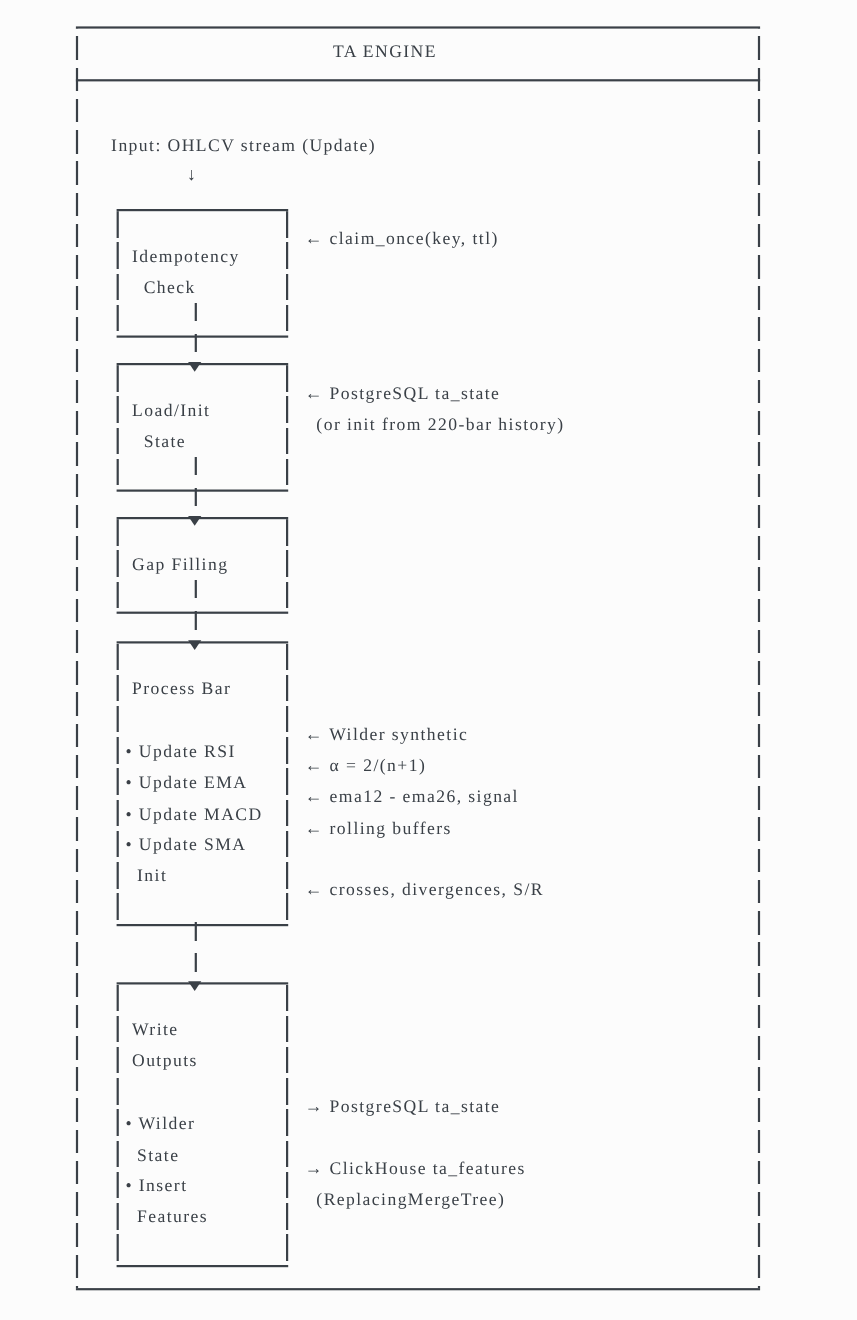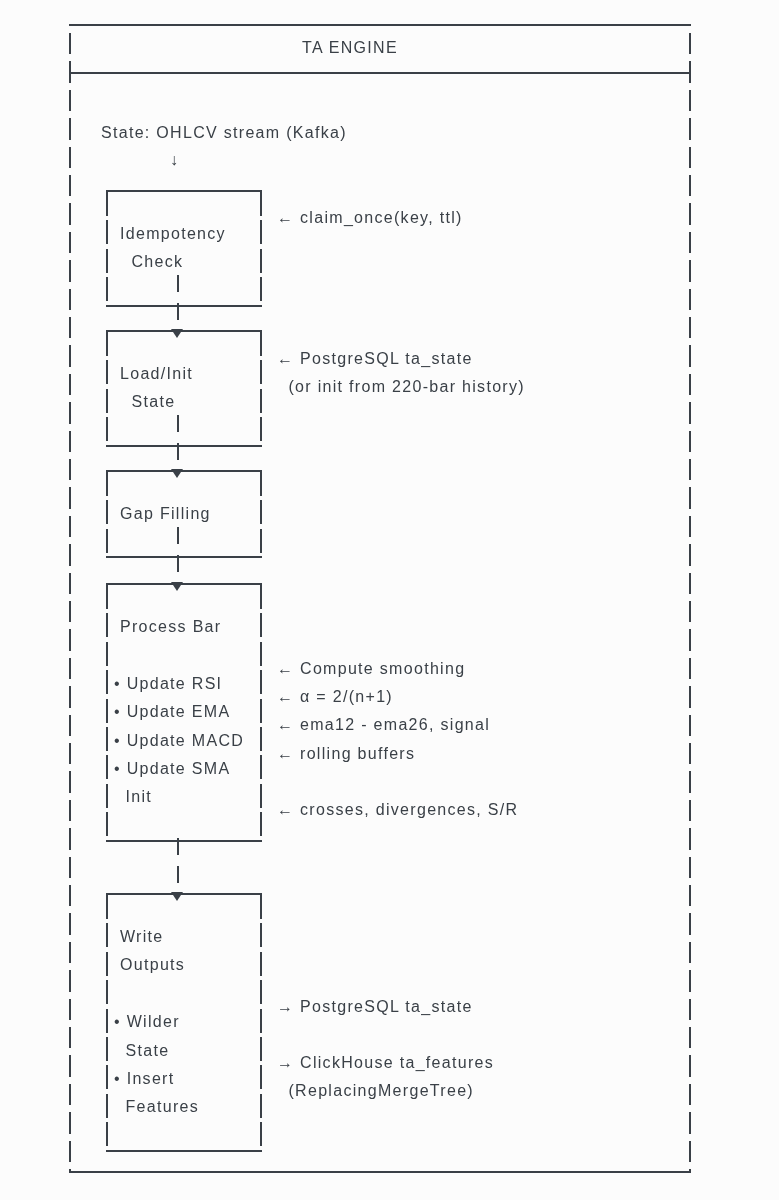--- a/index.html
+++ b/index.html
@@ -6,21 +6,21 @@
     --ink:#3a4047;
     --bg:#fcfcfc;
     --row:28.4px;
   }
   html,body{margin:0;padding:0;background:var(--bg);}
   .canvas{
     position:relative;
     width:779px;height:1200px;
     background:var(--bg);
     color:var(--ink);
-    font-family:Liberation Sans, sans-serif;
+    font-family:Liberation Serif, serif;
     font-size:16px;
     letter-spacing:1.3px;
     line-height:var(--row);
     overflow:hidden;
   }
   
   .outer{position:absolute;left:69px;top:24px;width:622px;height:1149px;}
   .h-edge{position:absolute;left:0;right:0;height:2px;background:var(--ink);}
   .h-edge.top{top:0;}
   .h-edge.bottom{bottom:0;}
@@ -68,21 +68,21 @@
 
   <div class="outer">
     <div class="h-edge top"></div>
     <div class="h-edge bottom"></div>
     <div class="v-edge left"></div>
     <div class="v-edge right"></div>
     <div class="title">TA ENGINE</div>
     <div class="separator"></div>
   </div>
 
-  <div class="free-text input-line">State: OHLCV stream (Kafka)</div>
+  <div class="free-text input-line">Input: OHLCV stream (Update)</div>
   <div class="free-text down-arrow">↓</div>
 
   <div class="node" style="top:190px">
     <div class="nline lbl">Idempotency</div>
     <div class="nline lbl">  Check</div>
   </div>
   <div class="connector" style="top:275px;height:55px"></div>
 
   <div class="node" style="top:330px">
     <span class="arrow-in"></span>
@@ -116,21 +116,21 @@
     <div class="nline lbl"></div>
     <div class="nline">• Wilder</div>
     <div class="nline">  State</div>
     <div class="nline">• Insert</div>
     <div class="nline">  Features</div>
   </div>
 
   <div class="ann" style="top:204px">← claim_once(key, ttl)</div>
   <div class="ann" style="top:345px">← PostgreSQL ta_state</div>
   <div class="ann" style="top:373px">  (or init from 220-bar history)</div>
-  <div class="ann" style="top:655px">← Compute smoothing</div>
+  <div class="ann" style="top:655px">← Wilder synthetic</div>
   <div class="ann" style="top:683px">← α = 2/(n+1)</div>
   <div class="ann" style="top:711px">← ema12 - ema26, signal</div>
   <div class="ann" style="top:740px">← rolling buffers</div>
   <div class="ann" style="top:796px">← crosses, divergences, S/R</div>
   <div class="ann" style="top:993px">→ PostgreSQL ta_state</div>
   <div class="ann" style="top:1049px">→ ClickHouse ta_features</div>
   <div class="ann" style="top:1077px">  (ReplacingMergeTree)</div>
 
 </div>
 

